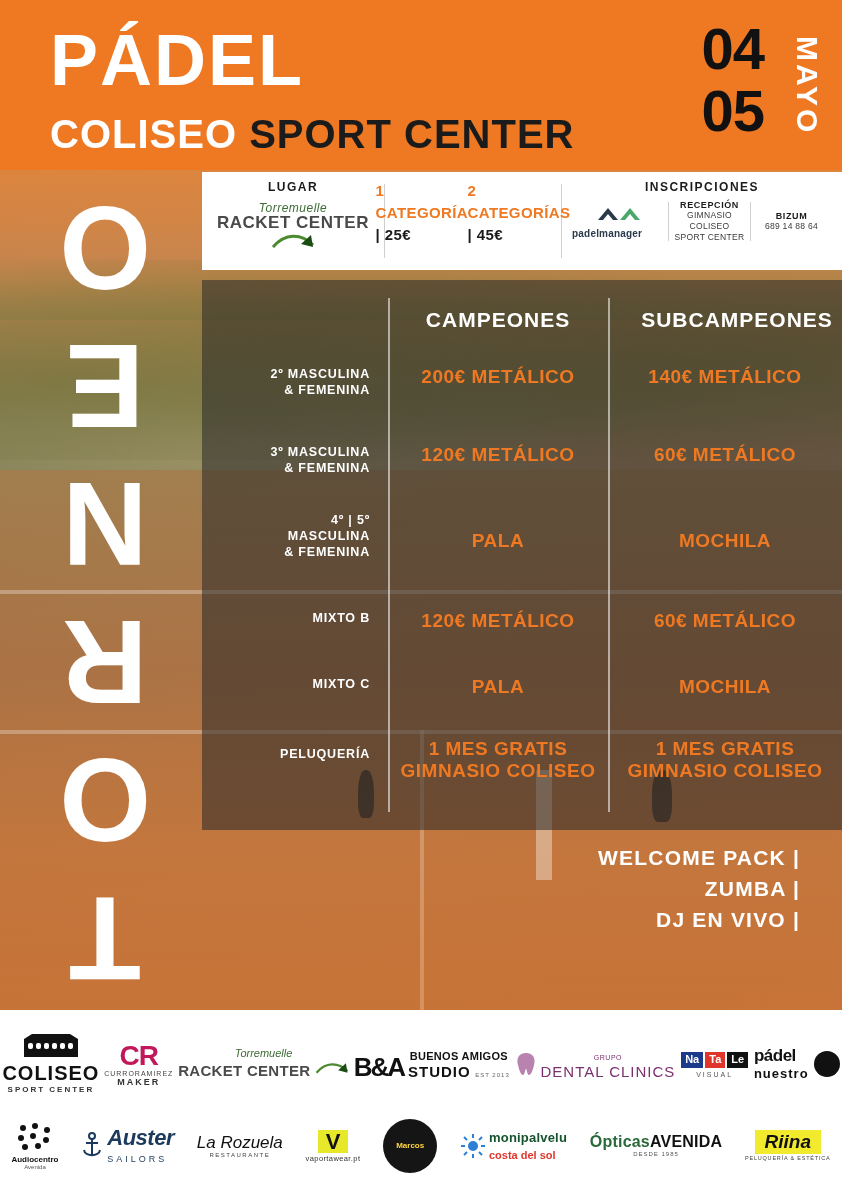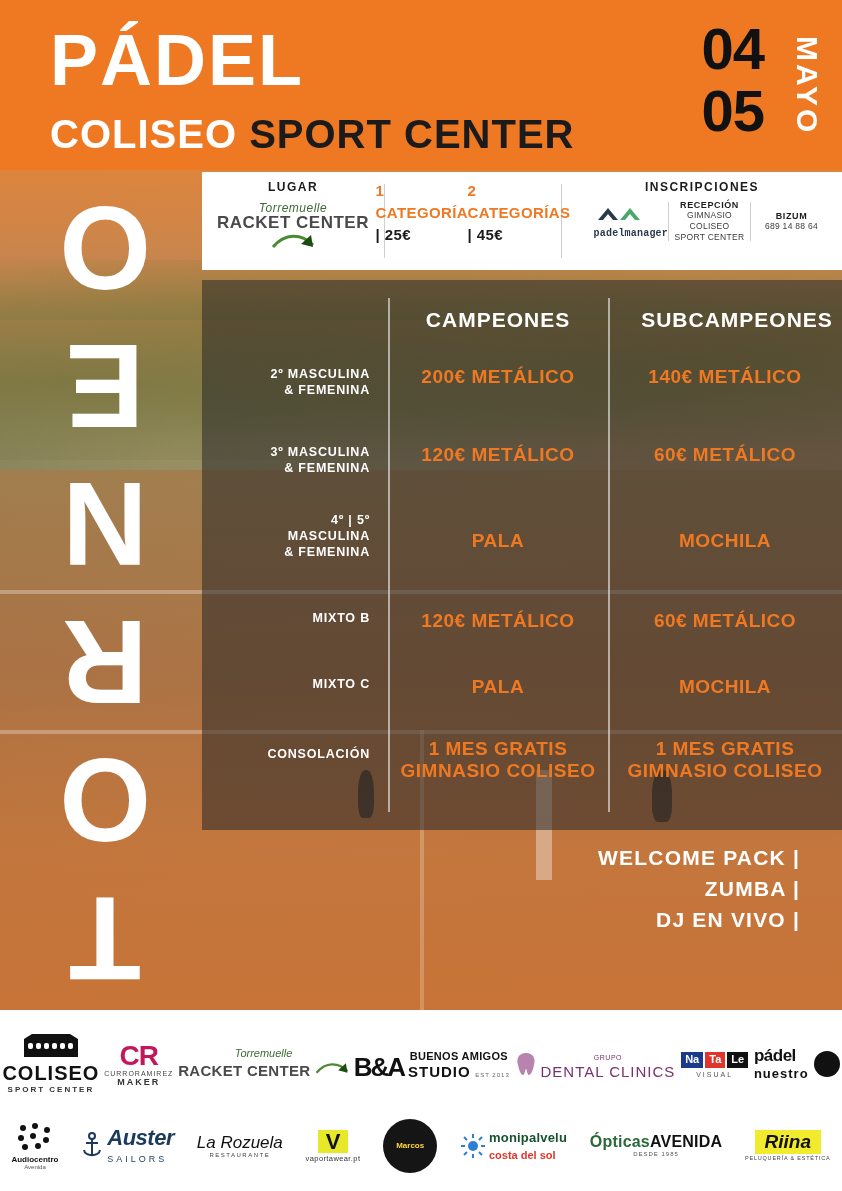--- a/index.html
+++ b/index.html
@@ -171,21 +171,21 @@
   .ib-precios div {
     font-size: 15px; font-weight: bold; color: #1b1b1b; letter-spacing: .4px; line-height: 22px;
   }
   .ib-precios .pc-orange { color: #ef7922; }
 
   .ib-insc { flex: 1; text-align: center; }
   .ib-insc .ib-head {
     font-size: 12px; font-weight: bold; letter-spacing: 1.5px; color: #1b1b1b;
   }
   .insc-row { display: flex; margin-top: 6px; align-items: center; }
-  .pm-logo { width: 96px; text-align: right; font-family: Liberation Mono, monospace; }
+  .pm-logo { width: 96px; text-align: left; }
   .pm-mark { display: block; margin: 0 auto 2px; }
   .pm-name { font-size: 10px; color: #2b3a4a; font-weight: bold; letter-spacing: .2px; }
   .insc-sub { flex: 1; text-align: center; padding: 0 4px; }
   .insc-sub .is-t { font-size: 9px; font-weight: bold; color: #1b1b1b; letter-spacing: .6px; }
   .insc-sub .is-l { font-size: 8.5px; color: #3a3a3a; line-height: 11px; letter-spacing: .3px; }
   .insc-sep { width: 1px; background: #cfcfcf; align-self: stretch; margin: 2px 0; }
 
   
   .panel {
     position: absolute; left: 202px; top: 280px;
@@ -425,21 +425,21 @@
     <div class="row" style="top:396px">
       <div class="cat">
         <div>MIXTO C</div>
       </div>
       <div class="pz1">PALA</div>
       <div class="pz2">MOCHILA</div>
     </div>
 
     <div class="row" style="top:458px">
       <div class="cat" style="padding-top:8px">
-        <div>CONSOLACIÓN</div>
+        <div>PELUQUERÍA</div>
       </div>
       <div class="pz1">
         <div>1 MES GRATIS</div>
         <div>GIMNASIO COLISEO</div>
       </div>
       <div class="pz2">
         <div>1 MES GRATIS</div>
         <div>GIMNASIO COLISEO</div>
       </div>
     </div>

